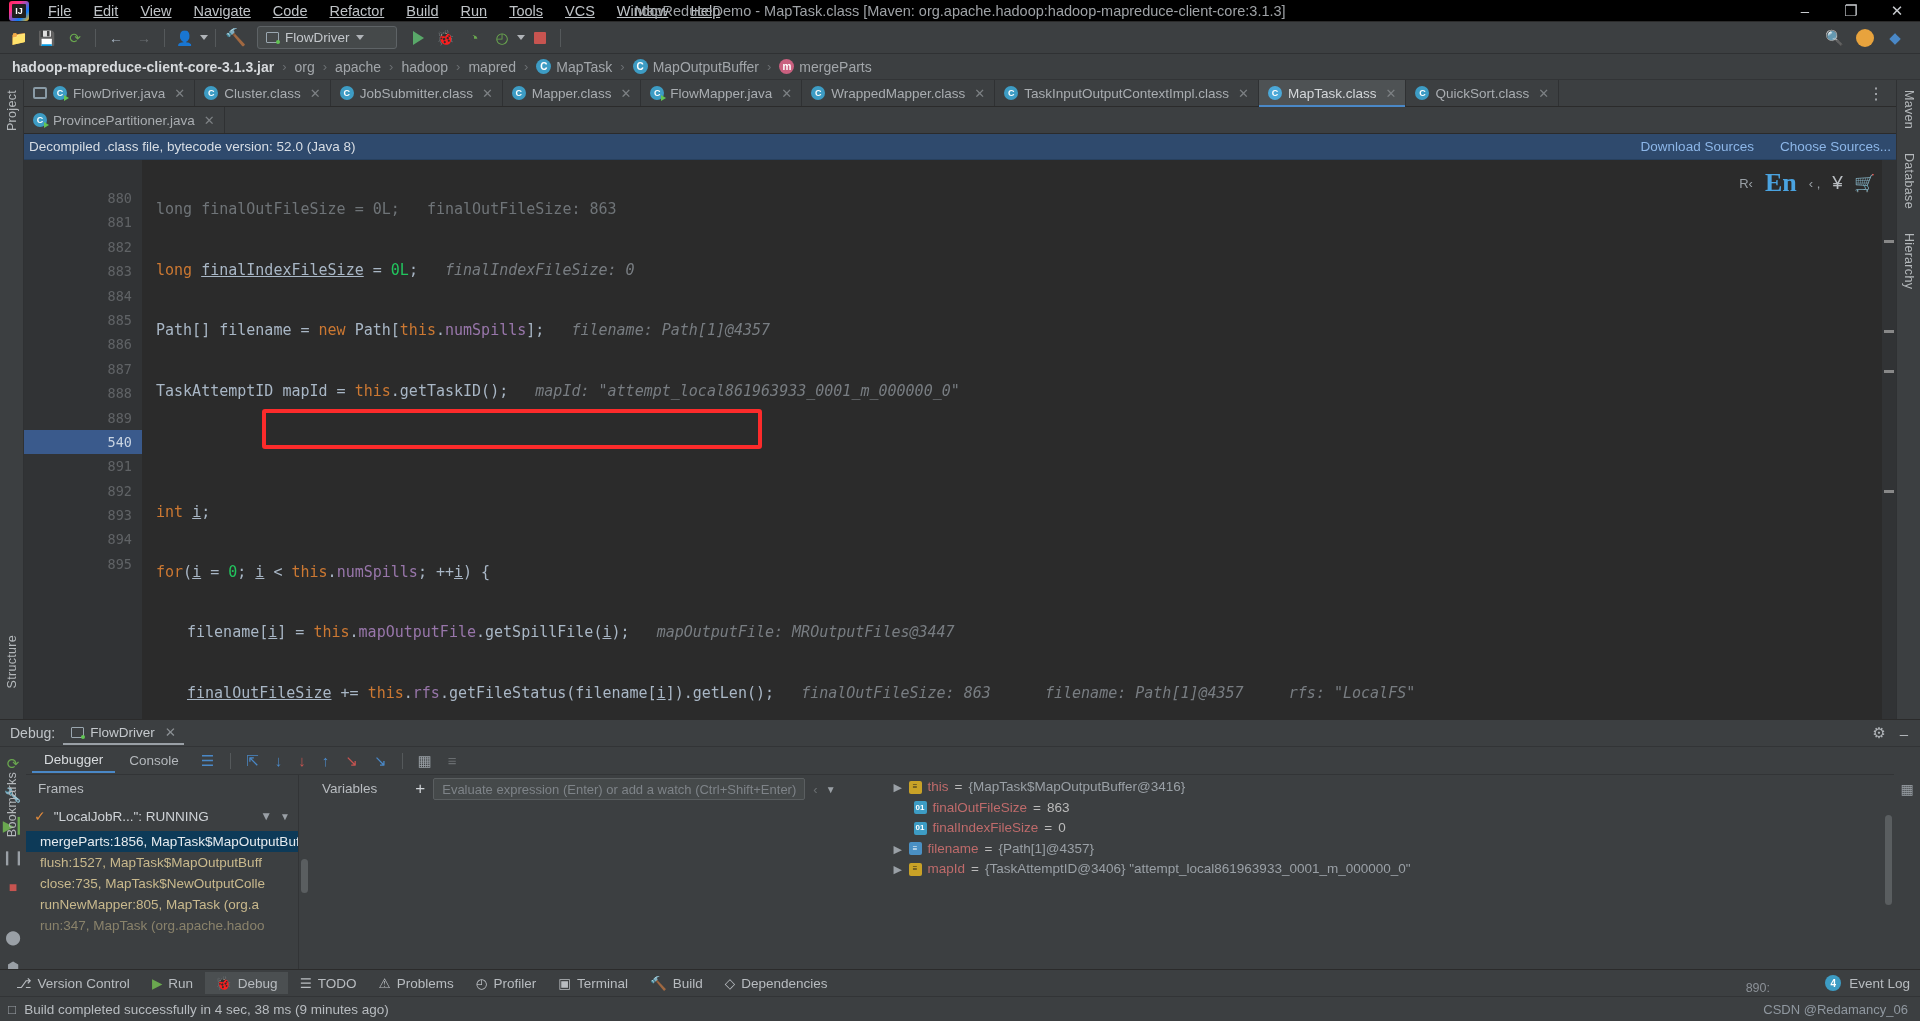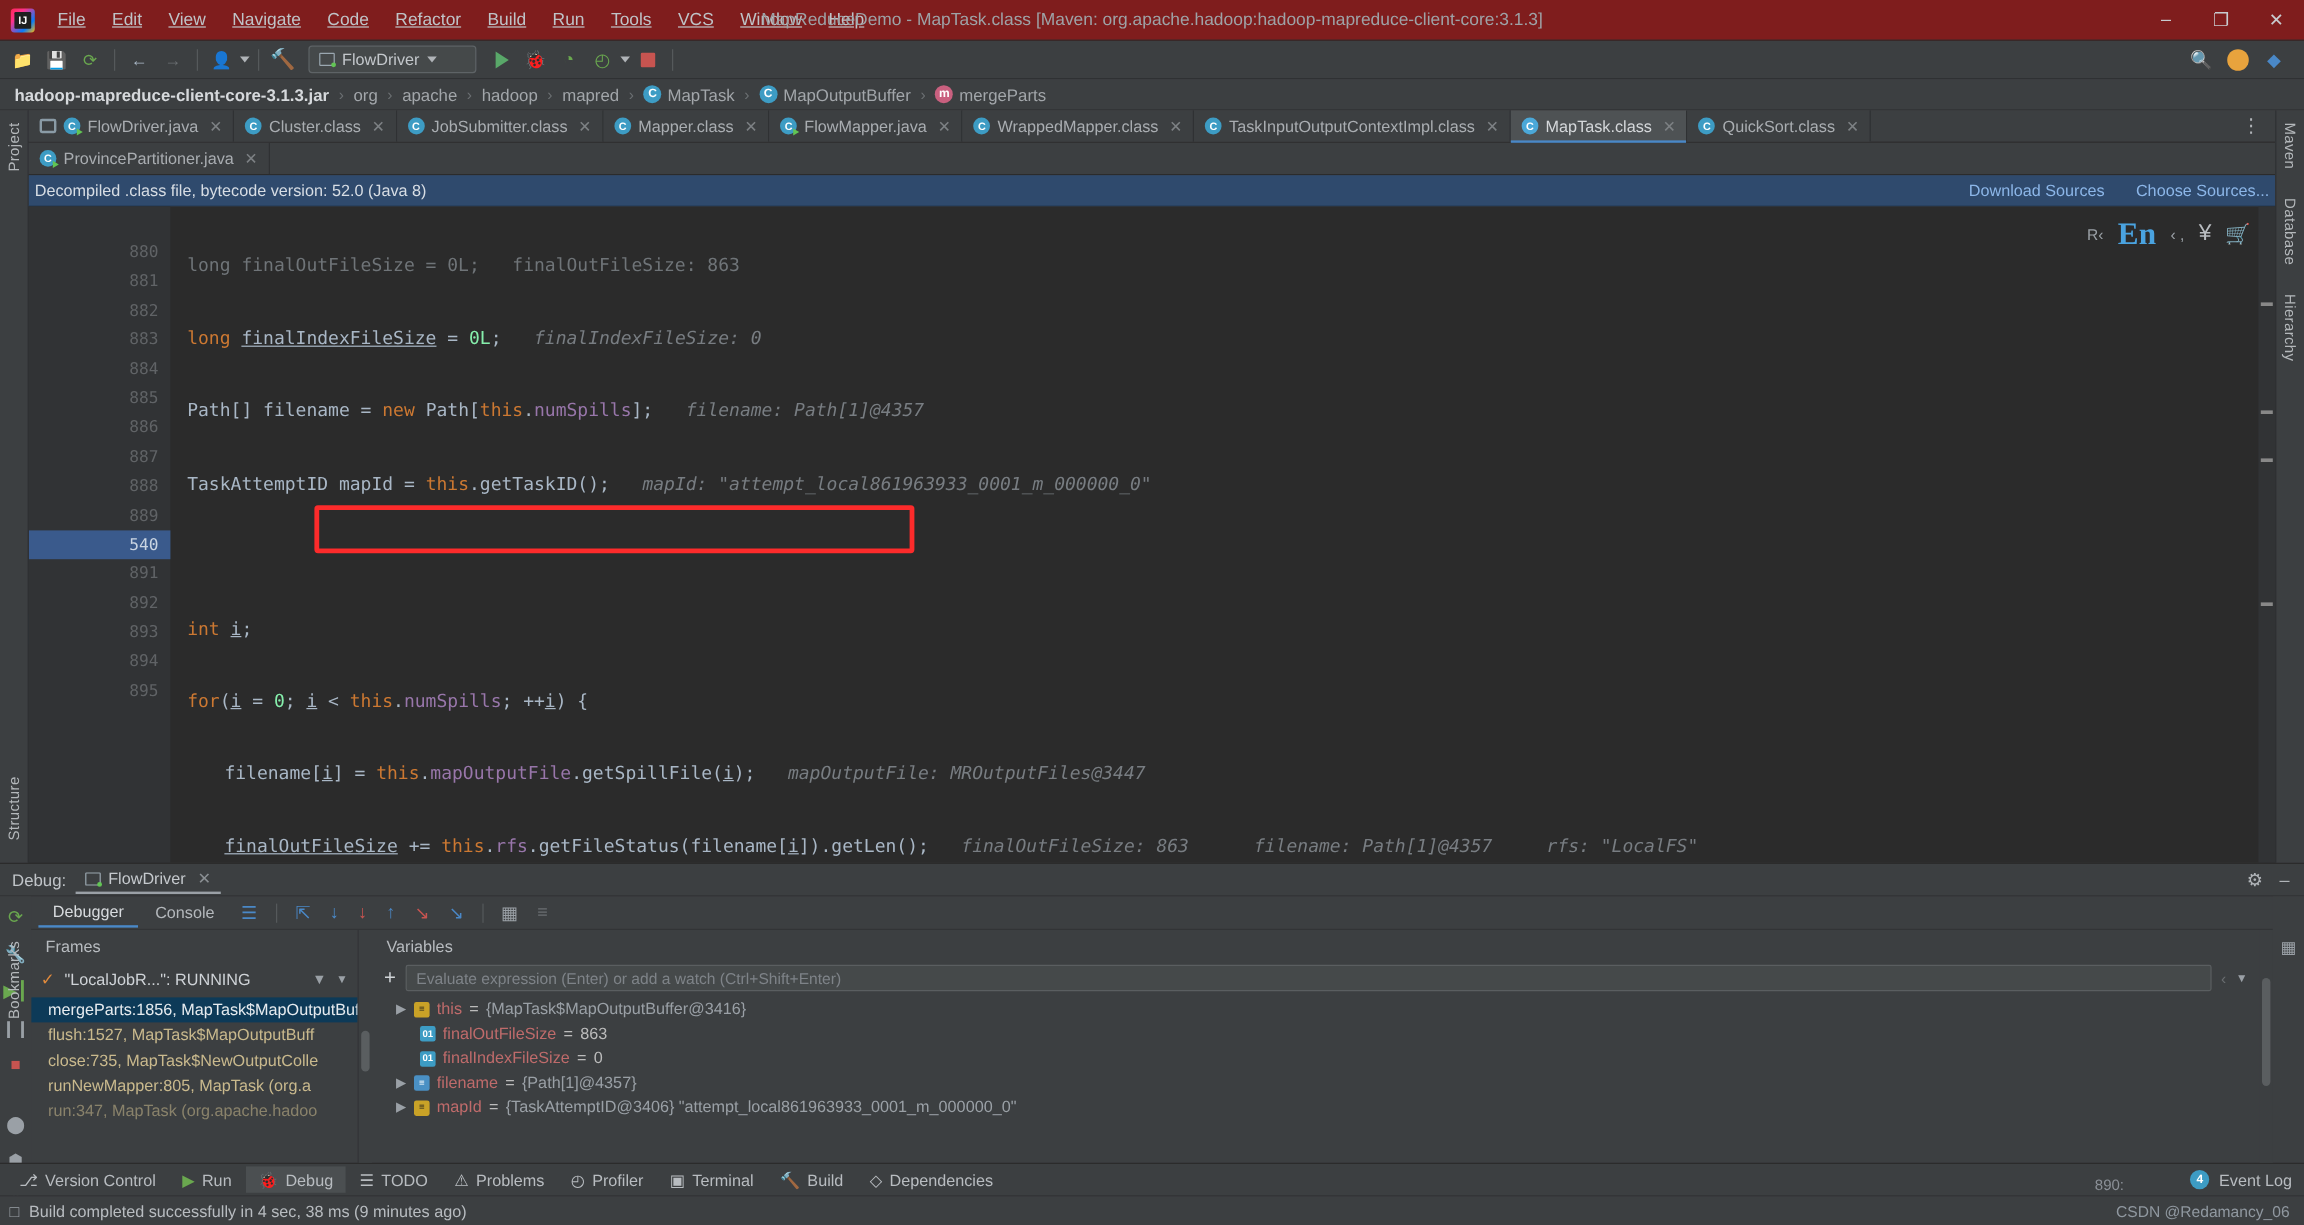--- a/index.html
+++ b/index.html
@@ -7,21 +7,21 @@
     width: 1920px; height: 1021px;
     background: #3c3f41;
     font-family: "Liberation Sans", sans-serif;
     overflow: hidden;
     color: #bbbbbb;
   }
   .app { position: relative; width: 1920px; height: 1021px; display: flex; flex-direction: column; }
 
   
   .titlebar {
-    height: 34px; background: #7f1d1d; display: flex; align-items: center;
+    height: 22px; background: #000000; display: flex; align-items: center;
     border-bottom: 1px solid #2b2b2b; flex: none; position: relative;
   }
   .ij-logo {
     width: 20px; height: 20px; margin: 0 8px 0 9px; border-radius: 3px;
     background: linear-gradient(135deg,#fe2857 0%,#ff318c 30%,#087cfa 72%,#fdb60d 100%);
     position: relative; flex: none;
   }
   .ij-logo::after {
     content: "IJ"; position: absolute; inset: 3px; background: #1f1f1f; color: #fff;
     font-size: 9px; font-weight: bold; display: flex; align-items: center; justify-content: center;
@@ -150,21 +150,21 @@
   }
   .gnum.hl { background: #3a5a8c; color: #c9d4e2; }
   .codearea {
     flex: 1; padding-top: 4px; font-family: "DejaVu Sans Mono", monospace; font-size: 15px;
     position: relative; white-space: pre; overflow: hidden; color: #a9b7c6;
   }
   .cline { height: 24.4px; line-height: 24.4px; padding-left: 14px; }
   .k { color: #cc7832; }        
   .t { color: #a9b7c6; }        
   .f { color: #9876aa; }        
-  .n { color: #86efac; }        
+  .n { color: #22c55e; }        
   .u { text-decoration: underline; }
   .hint { color: #787d82; font-style: italic; }
   .bp-stripe { position:absolute; left:0; top:340px; width:24px; height:25px; background:#2d5585; }
 
   
   .redbox {
     position: absolute; border: 4px solid #fc2b2b; border-radius: 3px; pointer-events: none;
     z-index: 20;
   }
 
@@ -205,21 +205,21 @@
   .pane-title { height:26px; display:flex;align-items:center;padding-left:12px;font-size:13.5px;color:#b8bcc0; }
   .frames-toolbar {
     height:30px; display:flex; align-items:center; gap:8px; padding:0 8px; font-size:13.5px; color:#cfd3d7;
   }
   .frame-list { flex:1; overflow:hidden; font-size:13.5px; }
   .frame {
     height:21px; line-height:21px; padding-left:14px; color:#9aa0a6; white-space:nowrap; overflow:hidden;
   }
   .frame.sel { background:#0d3a58; color:#e6ebef; }
   .frame.cur { color:#c9b98d; }
-  .vars-pane { flex:1; display:flex; flex-direction:column; min-width:0; }
+  .vars-pane { flex:1; display:flex; flex-direction:row; min-width:0;gap:28px; }
   .watch-row { height:28px; display:flex; align-items:center; gap:8px; padding:0 10px; }
   .watch-input {
     flex:1; height:22px; background:#45494a; border:1px solid #5a5e60; border-radius:2px;
     color:#7e8388; font-size:13px; padding:0 8px; display:flex; align-items:center;
   }
   .var-list { flex:1; font-size:13.5px; padding-top:2px; overflow:hidden;}
   .var {
     height:20.5px; line-height:20.5px; display:flex; align-items:center; gap:6px; padding-left:20px;
     white-space:nowrap; color:#bbbbbb;
   }

